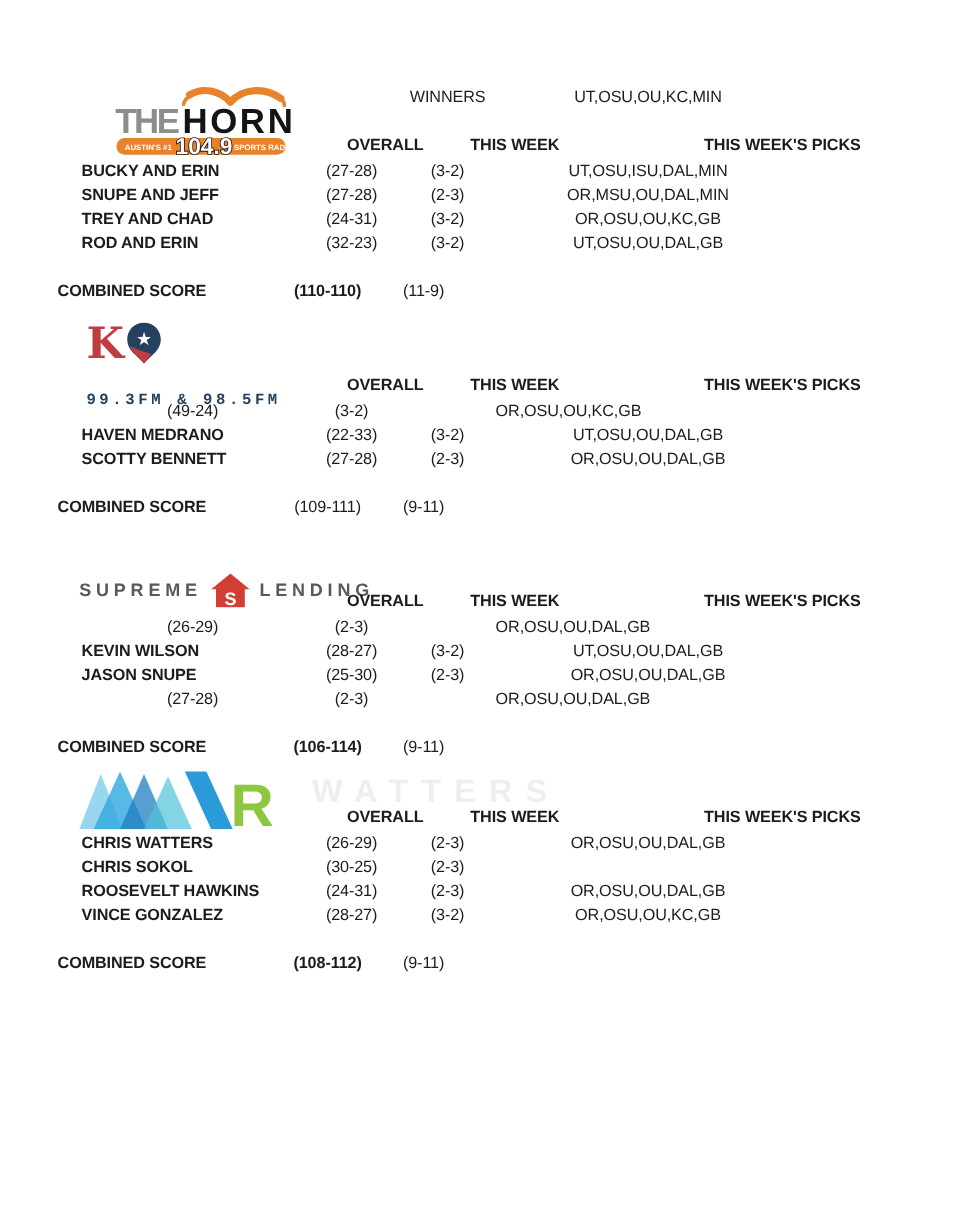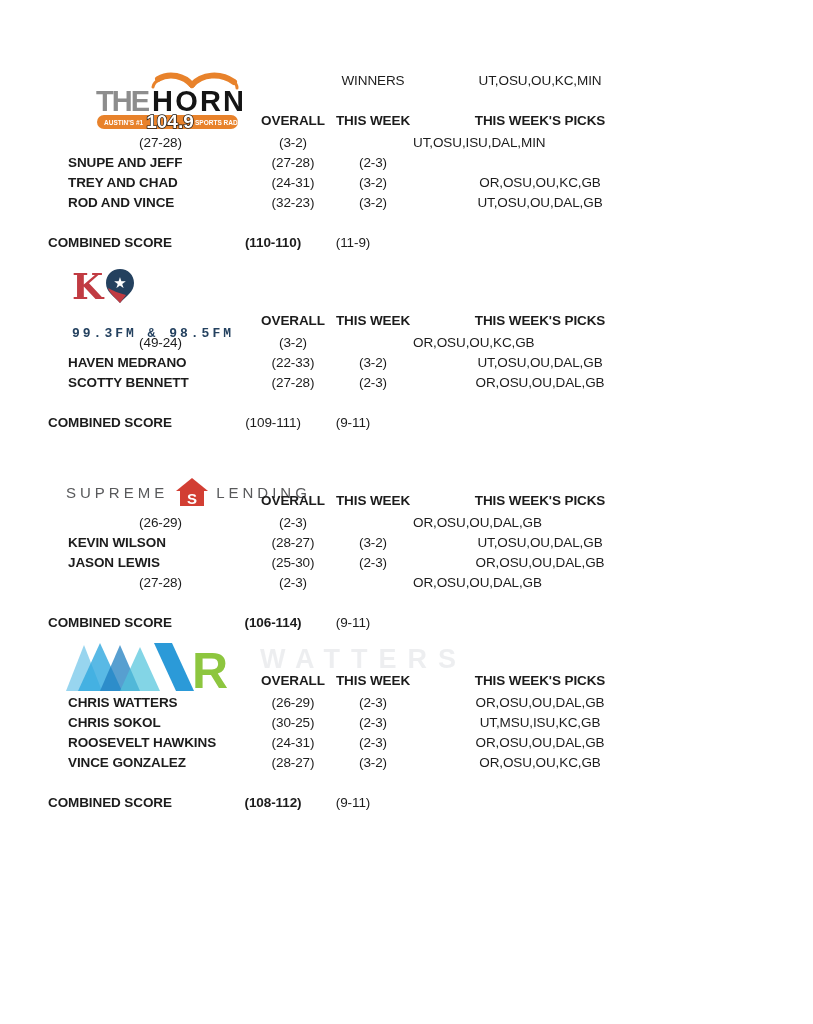--- a/index.html
+++ b/index.html
@@ -9,38 +9,38 @@
   
   .grid{display:grid;grid-template-columns:185px 80px 80px 42px 170px;
         margin-left:68px;line-height:20px;font-size:13.5px;letter-spacing:-0.1px;}
   .c-name{text-align:left;font-weight:bold;}
   .c-overall,.c-week,.c-picks{text-align:center;font-weight:normal;}
   .hdr{font-weight:bold;}
   .b{font-weight:bold;}
 
   .abs{position:absolute;left:0;right:0;}
   .section{position:absolute;left:0;right:0;}
-  .header-row{margin-bottom:2px;}
+  .header-row{margin-bottom:2px;gap:28px;}
   .combined-row{margin-top:20px;margin-left:48px;}
 
   
   .horn-logo{position:absolute;left:96px;top:72px;width:152px;height:58px;}
 
   
   .koke-logo{position:absolute;left:72px;top:266px;width:180px;}
   .koke-line{display:flex;align-items:center;}
   .koke-letter{font-family:"DejaVu Serif","Liberation Serif",serif;font-weight:bold;
                font-size:36px;line-height:40px;color:#C13B42;letter-spacing:1px;}
   .koke-icon{margin:0 1px;flex:0 0 auto;}
   .koke-freq{font-size:13px;font-weight:bold;color:#24415F;letter-spacing:3px;
              margin-top:20px;white-space:nowrap;font-family:Liberation Mono, monospace;}
 
   
   .supreme-logo{position:absolute;left:66px;top:477px;display:flex;align-items:center;gap:7px;}
-  .supreme-word{font-size:15px;font-weight:400;letter-spacing:4px;color:#58595B;}
+  .supreme-word{font-size:15px;font-weight:700;letter-spacing:4px;color:#58595B;}
 
   
   .watters-logo{position:absolute;left:66px;top:641px;width:170px;height:50px;}
   .watters-watermark{position:absolute;left:260px;top:644px;font-size:27px;font-weight:bold;
                      letter-spacing:11px;color:#7a8694;opacity:0.13;white-space:nowrap;}
 </style>
 </head>
 <body>
 
 <div class="page">
@@ -106,40 +106,42 @@
 
   <div class="section" style="top:111px">
     <div class="grid header-row">
       <div class="c-name"></div>
       <div class="c-overall hdr">OVERALL</div>
       <div class="c-week hdr">THIS WEEK</div>
       <div></div>
       <div class="c-picks hdr">THIS WEEK'S PICKS</div>
     </div>
     <div class="grid">
+      <div class="c-name">BUCKY AND ERIN</div>
       <div class="c-overall">(27-28)</div>
       <div class="c-week">(3-2)</div>
       <div></div>
       <div class="c-picks">UT,OSU,ISU,DAL,MIN</div>
     </div>
     <div class="grid">
       <div class="c-name">SNUPE AND JEFF</div>
       <div class="c-overall">(27-28)</div>
       <div class="c-week">(2-3)</div>
       <div></div>
+      <div class="c-picks">OR,MSU,OU,DAL,MIN</div>
     </div>
     <div class="grid">
       <div class="c-name">TREY AND CHAD</div>
       <div class="c-overall">(24-31)</div>
       <div class="c-week">(3-2)</div>
       <div></div>
       <div class="c-picks">OR,OSU,OU,KC,GB</div>
     </div>
     <div class="grid">
-      <div class="c-name">ROD AND VINCE</div>
+      <div class="c-name">ROD AND ERIN</div>
       <div class="c-overall">(32-23)</div>
       <div class="c-week">(3-2)</div>
       <div></div>
       <div class="c-picks">UT,OSU,OU,DAL,GB</div>
     </div>
     <div class="grid combined-row">
       <div class="c-name">COMBINED SCORE</div>
       <div class="c-overall b">(110-110)</div>
       <div class="c-week">(11-9)</div>
       <div></div>
@@ -199,21 +201,21 @@
       <div class="c-picks">OR,OSU,OU,DAL,GB</div>
     </div>
     <div class="grid">
       <div class="c-name">KEVIN WILSON</div>
       <div class="c-overall">(28-27)</div>
       <div class="c-week">(3-2)</div>
       <div></div>
       <div class="c-picks">UT,OSU,OU,DAL,GB</div>
     </div>
     <div class="grid">
-      <div class="c-name">JASON LEWIS</div>
+      <div class="c-name">JASON SNUPE</div>
       <div class="c-overall">(25-30)</div>
       <div class="c-week">(2-3)</div>
       <div></div>
       <div class="c-picks">OR,OSU,OU,DAL,GB</div>
     </div>
     <div class="grid">
       <div class="c-overall">(27-28)</div>
       <div class="c-week">(2-3)</div>
       <div></div>
       <div class="c-picks">OR,OSU,OU,DAL,GB</div>
@@ -240,21 +242,20 @@
       <div class="c-overall">(26-29)</div>
       <div class="c-week">(2-3)</div>
       <div></div>
       <div class="c-picks">OR,OSU,OU,DAL,GB</div>
     </div>
     <div class="grid">
       <div class="c-name">CHRIS SOKOL</div>
       <div class="c-overall">(30-25)</div>
       <div class="c-week">(2-3)</div>
       <div></div>
-      <div class="c-picks">UT,MSU,ISU,KC,GB</div>
     </div>
     <div class="grid">
       <div class="c-name">ROOSEVELT HAWKINS</div>
       <div class="c-overall">(24-31)</div>
       <div class="c-week">(2-3)</div>
       <div></div>
       <div class="c-picks">OR,OSU,OU,DAL,GB</div>
     </div>
     <div class="grid">
       <div class="c-name">VINCE GONZALEZ</div>

